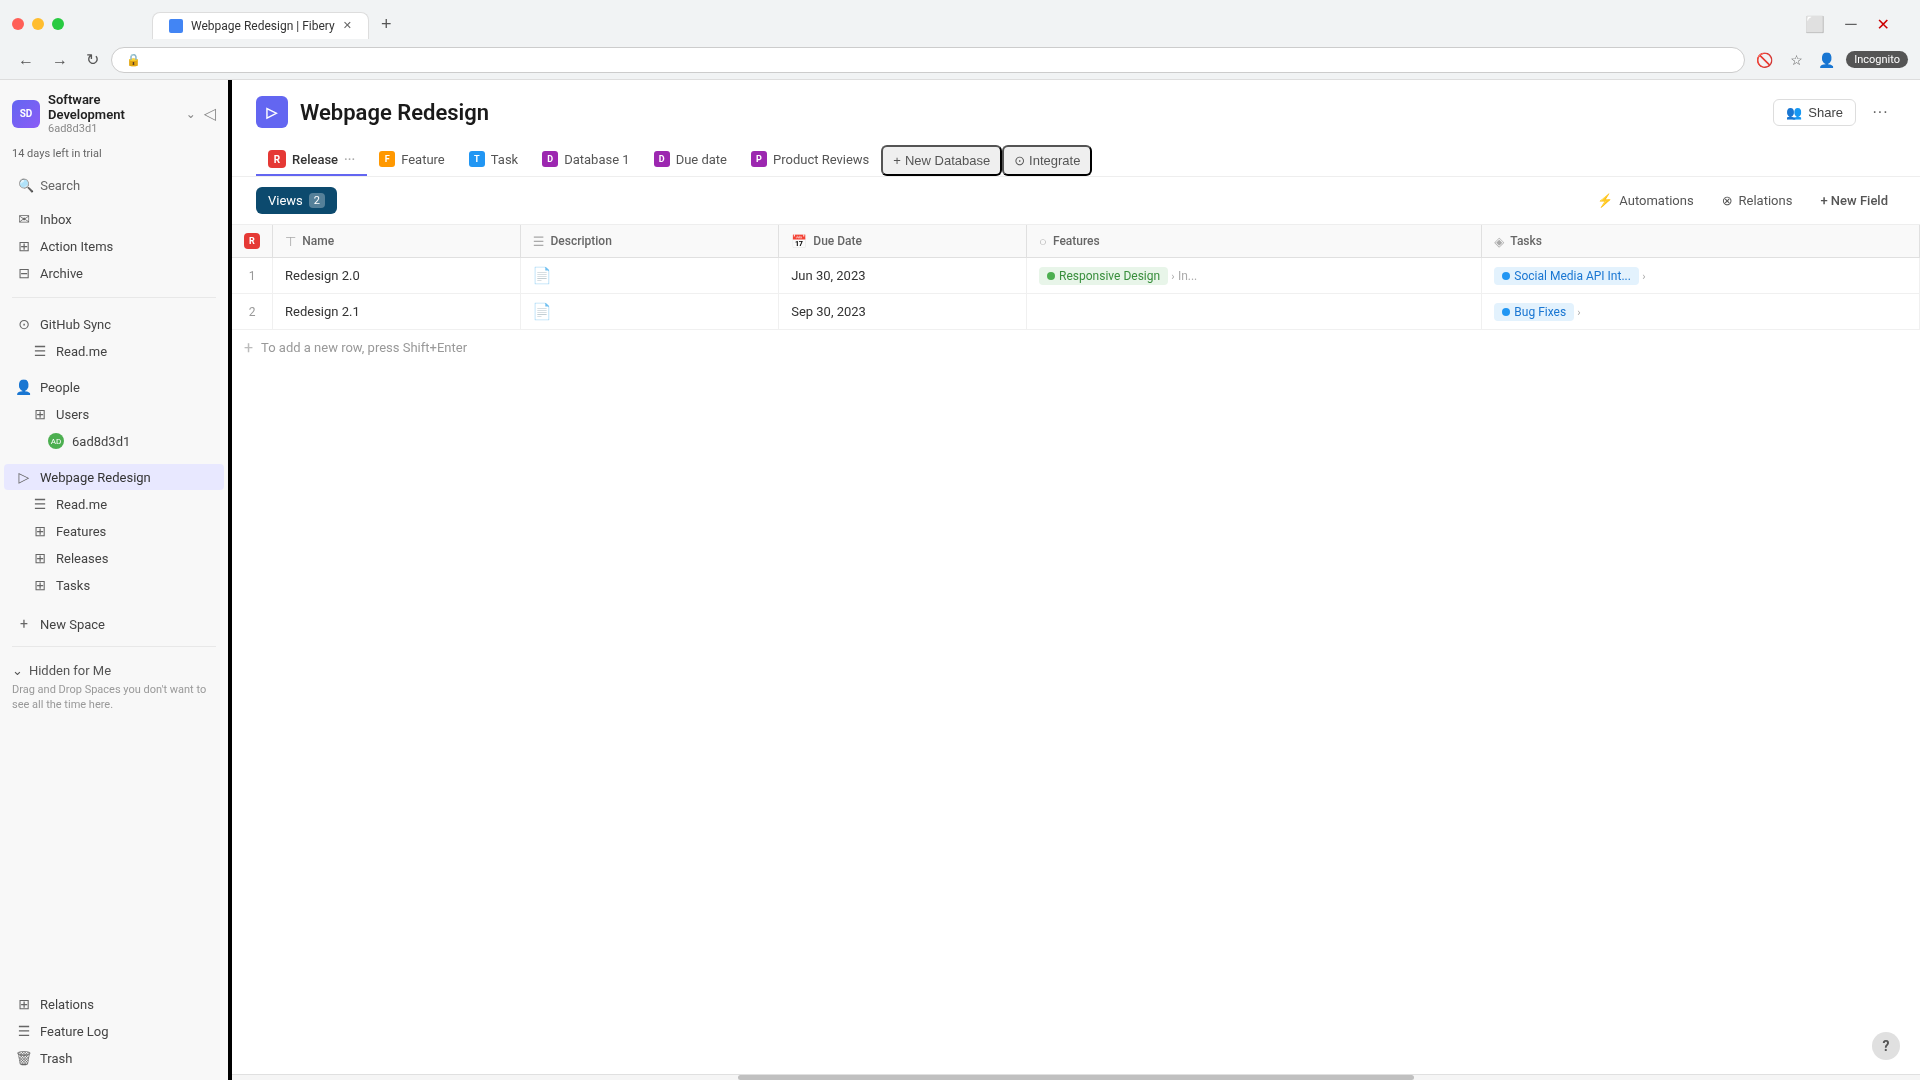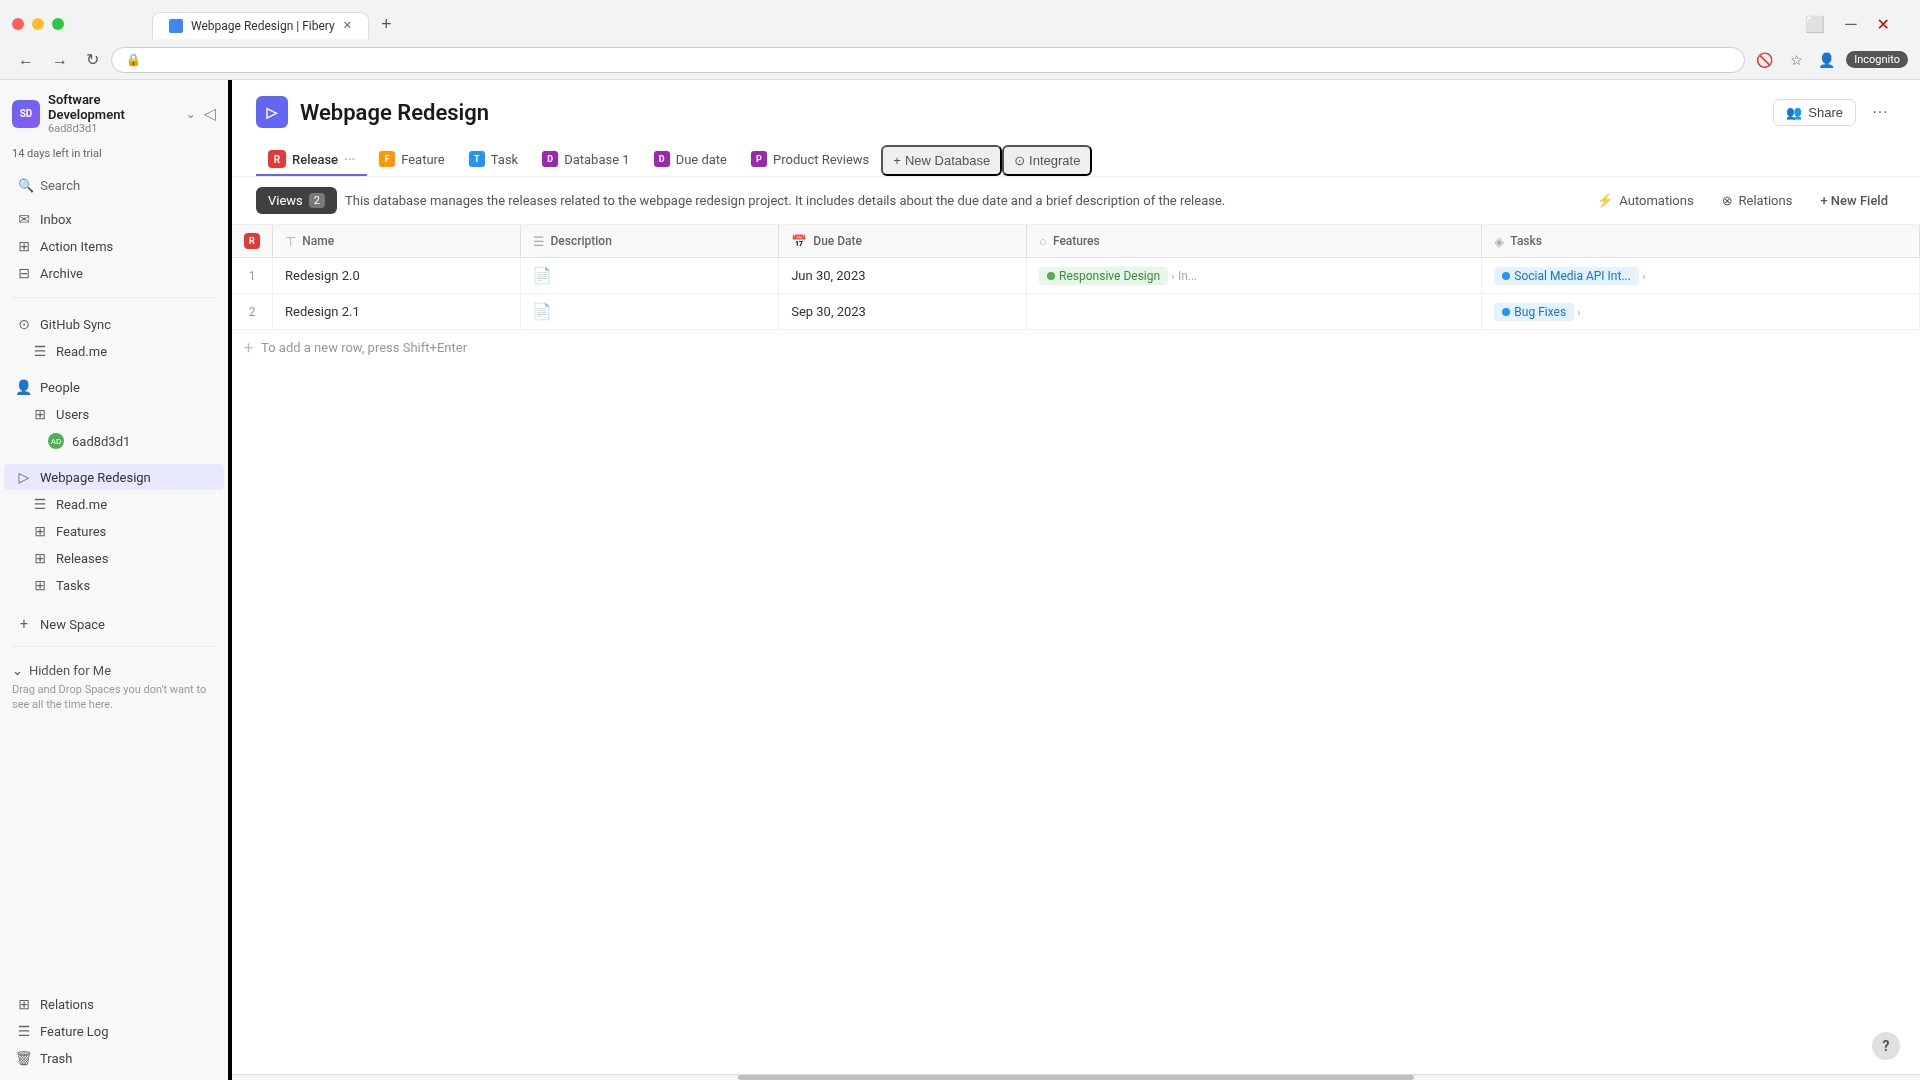--- a/index.html
+++ b/index.html
@@ -67,21 +67,21 @@
     .tabs-bar { display: flex; align-items: center; gap: 0; padding: 8px 24px 0; overflow-x: auto; }
     .tab-item { display: flex; align-items: center; gap: 6px; padding: 6px 12px; border-radius: 6px 6px 0 0; cursor: pointer; font-size: 13px; color: #555; white-space: nowrap; border-bottom: 2px solid transparent; }
     .tab-item.active { color: #333; border-bottom: 2px solid #6366f1; font-weight: 500; }
     .tab-badge { width: 16px; height: 16px; border-radius: 3px; display: flex; align-items: center; justify-content: center; font-size: 9px; font-weight: bold; color: white; }
     .new-db-btn { display: flex; align-items: center; gap: 4px; padding: 6px 10px; color: #555; font-size: 13px; cursor: pointer; border-radius: 6px; }
     .integrate-btn { display: flex; align-items: center; gap: 4px; padding: 6px 10px; color: #555; font-size: 13px; cursor: pointer; border-radius: 6px; }
 
     
     .db-content { flex: 1; display: flex; flex-direction: column; overflow: hidden; padding: 0; }
     .db-toolbar { display: flex; align-items: center; gap: 8px; padding: 10px 24px; border-bottom: 1px solid #eee; }
-    .views-btn { display: flex; align-items: center; gap: 6px; padding: 6px 12px; background: #404040; color: white; border-radius: 6px; font-size: 13px; cursor: pointer; }
+    .views-btn { display: flex; align-items: center; gap: 6px; padding: 6px 12px; background: #0c4a6e; color: white; border-radius: 6px; font-size: 13px; cursor: pointer; }
     .views-count { background: rgba(255,255,255,0.3); border-radius: 4px; padding: 1px 5px; font-size: 11px; }
     .db-description { flex: 1; font-size: 13px; color: #555; line-height: 1.5; }
     .toolbar-actions { display: flex; align-items: center; gap: 12px; margin-left: auto; }
     .toolbar-action { display: flex; align-items: center; gap: 6px; font-size: 13px; color: #555; cursor: pointer; padding: 4px 8px; border-radius: 4px; }
     .new-field-btn { display: flex; align-items: center; gap: 6px; font-size: 13px; color: #555; cursor: pointer; padding: 4px 8px; border-radius: 4px; font-weight: 500; }
 
     
     .table-container { flex: 1; overflow: auto; }
     table { width: 100%; border-collapse: collapse; min-width: 900px; }
     thead th { background: #f9f9f9; border-bottom: 1px solid #e0e0e0; border-right: 1px solid #e0e0e0; padding: 8px 12px; text-align: left; font-size: 12px; font-weight: 500; color: #666; white-space: nowrap; position: sticky; top: 0; z-index: 1; }
@@ -318,21 +318,20 @@
         <span>Integrate</span>
       </button>
     </div>
 
     <div class="db-content">
       <div class="db-toolbar">
         <div class="views-btn">
           <span>Views</span>
           <span class="views-count">2</span>
         </div>
-        <div class="db-description">This database manages the releases related to the webpage redesign project. It includes details about the due date and a brief description of the release.</div>
         <div class="toolbar-actions">
           <div class="toolbar-action">
             <span>⚡</span>
             <span>Automations</span>
           </div>
           <div class="toolbar-action">
             <span>⊗</span>
             <span>Relations</span>
           </div>
           <div class="new-field-btn">

